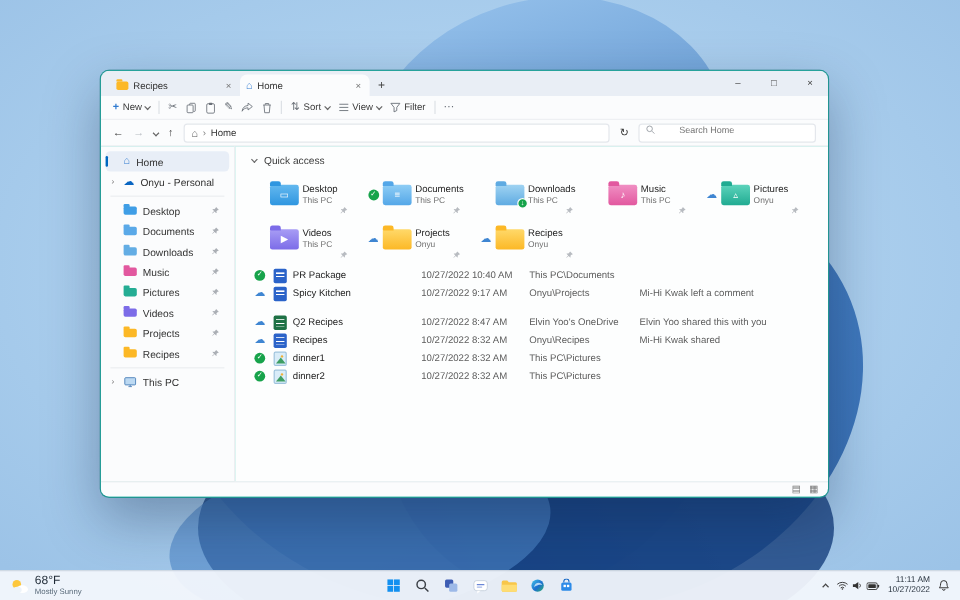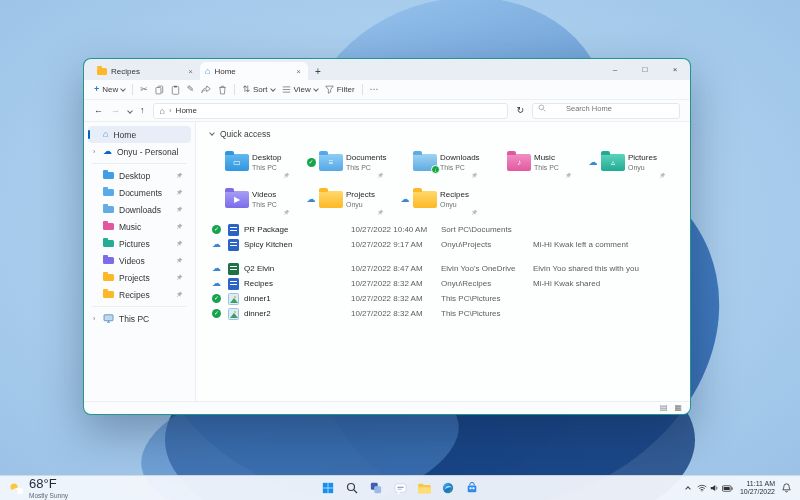--- a/index.html
+++ b/index.html
@@ -94,21 +94,21 @@
   .ft-img::before{content:"";position:absolute;right:2px;top:2px;width:2.5px;height:2.5px;border-radius:50%;background:#f2b036}
   .ft-img::after{content:"";position:absolute;left:1px;bottom:1px;border-left:4px solid transparent;border-right:4px solid transparent;border-bottom:5px solid #3e9e63}
 
   .statusbar{height:13px;border-top:1px solid #eceef1;background:#fbfcfd;display:flex;justify-content:flex-end;align-items:center;gap:7px;padding:0 8px}
   .sbico{font-size:8px;color:#777;line-height:1}
 
   
   .taskbar{position:absolute;left:0;right:0;bottom:0;height:25px;background:rgba(243,247,252,.94);border-top:1px solid rgba(120,140,160,.25);display:flex;align-items:center}
   .widget{display:flex;align-items:center;gap:5px;padding:0 9px;height:100%}
   .wtext{display:flex;flex-direction:column;line-height:1.15}
-  .wtemp{font-size:13px;color:#1f2a36}
+  .wtemp{font-size:10px;color:#1f2a36}
   .wcond{font-size:6.5px;color:#5a6b7a}
   .centericons{position:absolute;left:50%;transform:translateX(-50%);display:flex;gap:8px;align-items:center;height:100%}
   .tbico{width:16px;height:16px;display:flex;align-items:center;justify-content:center;border-radius:3px}
   .tray{margin-left:auto;display:flex;align-items:center;gap:7px;padding-right:9px;height:100%}
   .chevup{width:4px;height:4px;border-left:1px solid #444;border-top:1px solid #444;transform:rotate(45deg);margin-top:2px}
   .sysicons{display:flex;align-items:center;gap:3px}
   .clock{display:flex;flex-direction:column;align-items:flex-end;line-height:1.2}
   .clock span{font-size:7px;color:#1f2a36}
 </style>
 </head>
@@ -485,21 +485,21 @@
         <div class="rows">
           <div class="frow">
             <span class="cstat">
                 <span class="sg"><i>✓</i></span>
               </span>
             <span class="ctype">
                 <span class="ft ft-word"></span>
               </span>
             <span class="fname">PR Package</span>
             <span class="fmeta">10/27/2022 10:40 AM</span>
-            <span class="fmeta">Sort PC\Documents</span>
+            <span class="fmeta">This PC\Documents</span>
             <span class="fmeta"></span>
           </div>
           <div class="frow">
             <span class="cstat">
                 <span class="sc">☁</span>
               </span>
             <span class="ctype">
                 <span class="ft ft-word"></span>
               </span>
             <span class="fname">Spicy Kitchen</span>
@@ -510,21 +510,21 @@
         </div>
 
         <div class="rows gap">
           <div class="frow">
             <span class="cstat">
                 <span class="sc">☁</span>
               </span>
             <span class="ctype">
                 <span class="ft ft-excel"></span>
               </span>
-            <span class="fname">Q2 Elvin</span>
+            <span class="fname">Q2 Recipes</span>
             <span class="fmeta">10/27/2022 8:47 AM</span>
             <span class="fmeta">Elvin Yoo's OneDrive</span>
             <span class="fmeta">Elvin Yoo shared this with you</span>
           </div>
           <div class="frow">
             <span class="cstat">
                 <span class="sc">☁</span>
               </span>
             <span class="ctype">
                 <span class="ft ft-word"></span>

